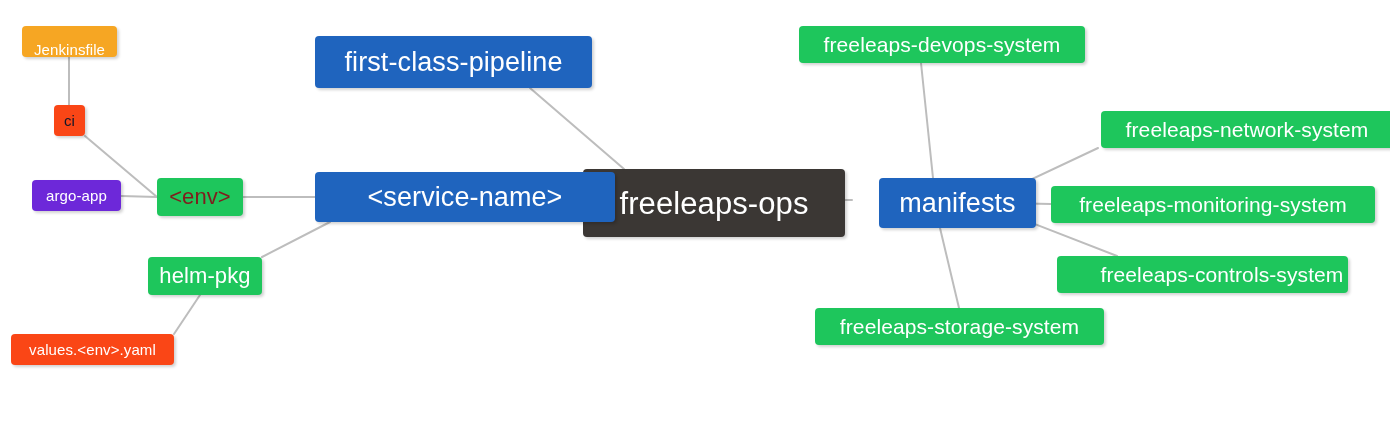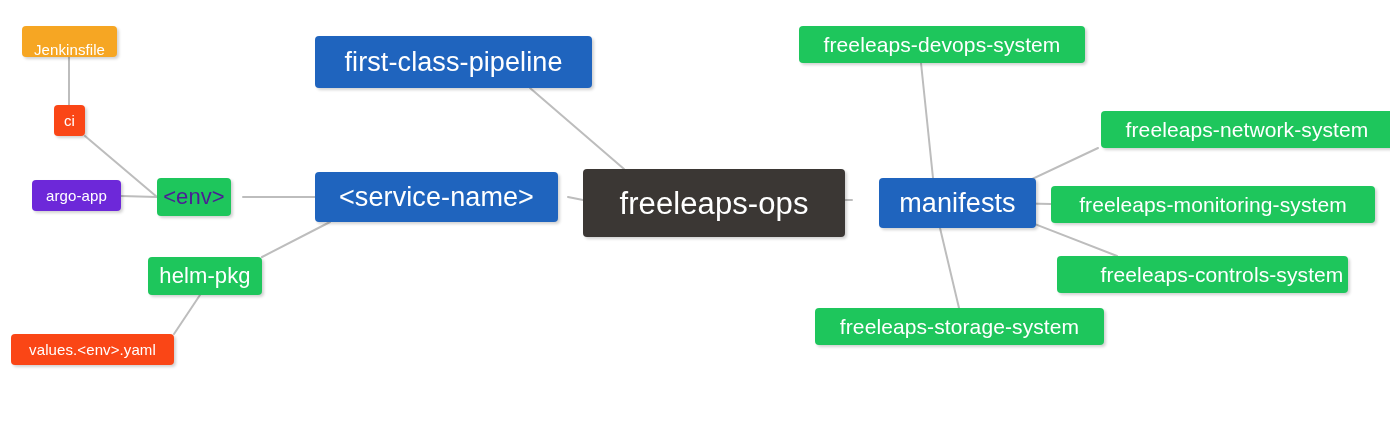--- a/index.html
+++ b/index.html
@@ -58,27 +58,27 @@
       <line x1="1009" y1="214" x2="1117" y2="256" stroke="#bdbdbd" stroke-width="2" stroke-linecap="round"></line>
       <line x1="940" y1="228" x2="959" y2="308" stroke="#bdbdbd" stroke-width="2" stroke-linecap="round"></line>
     </svg>
   <div id="node-layer">
       <div class="node" style="left: 583px; top: 169px; width: 262px; height: 68px; background: rgb(59, 55, 52); color: rgb(255, 255, 255); font-size: 31px;">
         <span>freeleaps-ops</span>
       </div>
       <div class="node" style="left: 315px; top: 36px; width: 277px; height: 52px; background: rgb(31, 100, 190); color: rgb(255, 255, 255); font-size: 27px;">
         <span>first-class-pipeline</span>
       </div>
-      <div class="node" style="left: 315px; top: 172px; width: 243px; height: 50px; background: rgb(31, 100, 190); color: rgb(255, 255, 255); font-size: 27px;">
+      <div class="node" style="left: 315px; top: 172px; width: 300px; height: 50px; background: rgb(31, 100, 190); color: rgb(255, 255, 255); font-size: 27px;">
         <span>&lt;service-name&gt;</span>
       </div>
       <div class="node" style="left: 852px; top: 178px; width: 157px; height: 50px; background: rgb(31, 100, 190); color: rgb(255, 255, 255); font-size: 27px; margin-left: 27px;">
         <span>manifests</span>
       </div>
-      <div class="node" style="left: 157px; top: 178px; width: 74px; height: 38px; background: rgb(30, 198, 92); color: #4c1d95; font-size: 22px;">
+      <div class="node" style="left: 157px; top: 178px; width: 86px; height: 38px; background: rgb(30, 198, 92); color: #7f1d1d; font-size: 22px;">
         <span>&lt;env&gt;</span>
       </div>
       <div class="node" style="left: 148px; top: 257px; width: 114px; height: 38px; background: rgb(30, 198, 92); color: rgb(255, 255, 255); font-size: 22px;">
         <span>helm-pkg</span>
       </div>
       <div class="node" style="left: 799px; top: 26px; width: 286px; height: 37px; background: rgb(30, 198, 92); color: rgb(255, 255, 255); font-size: 21px;">
         <span>freeleaps-devops-system</span>
       </div>
       <div class="node" style="left: 1057px; top: 111px; width: 292px; height: 37px; background: rgb(30, 198, 92); color: rgb(255, 255, 255); font-size: 21px; margin-left: 44px;">
         <span>freeleaps-network-system</span>
@@ -88,21 +88,21 @@
       </div>
       <div class="node" style="left: 1057px; top: 256px; width: 291px; height: 37px; background: rgb(30, 198, 92); color: rgb(255, 255, 255); font-size: 21px; padding-left: 39px;">
         <span>freeleaps-controls-system</span>
       </div>
       <div class="node" style="left: 815px; top: 308px; width: 289px; height: 37px; background: rgb(30, 198, 92); color: rgb(255, 255, 255); font-size: 21px;">
         <span>freeleaps-storage-system</span>
       </div>
       <div class="node" style="left: 22px; top: 26px; width: 95px; height: 31px; background: rgb(246, 166, 35); color: rgb(255, 255, 255); font-size: 15px; align-items: flex-end;">
         <span>Jenkinsfile</span>
       </div>
-      <div class="node" style="left: 54px; top: 105px; width: 31px; height: 31px; background: rgb(250, 70, 22); color: #ffffff; font-size: 15px;">
+      <div class="node" style="left: 54px; top: 105px; width: 31px; height: 31px; background: rgb(250, 70, 22); color: #0f172a; font-size: 15px;">
         <span>ci</span>
       </div>
       <div class="node" style="left: 32px; top: 180px; width: 89px; height: 31px; background: #6d28d9; color: rgb(255, 255, 255); font-size: 15px;">
         <span>argo-app</span>
       </div>
       <div class="node" style="left: 11px; top: 334px; width: 163px; height: 31px; background: rgb(250, 70, 22); color: rgb(255, 255, 255); font-size: 15px; text-align: center;">
         <span>values.&lt;env&gt;.yaml</span>
       </div>
     </div>
 </div>

